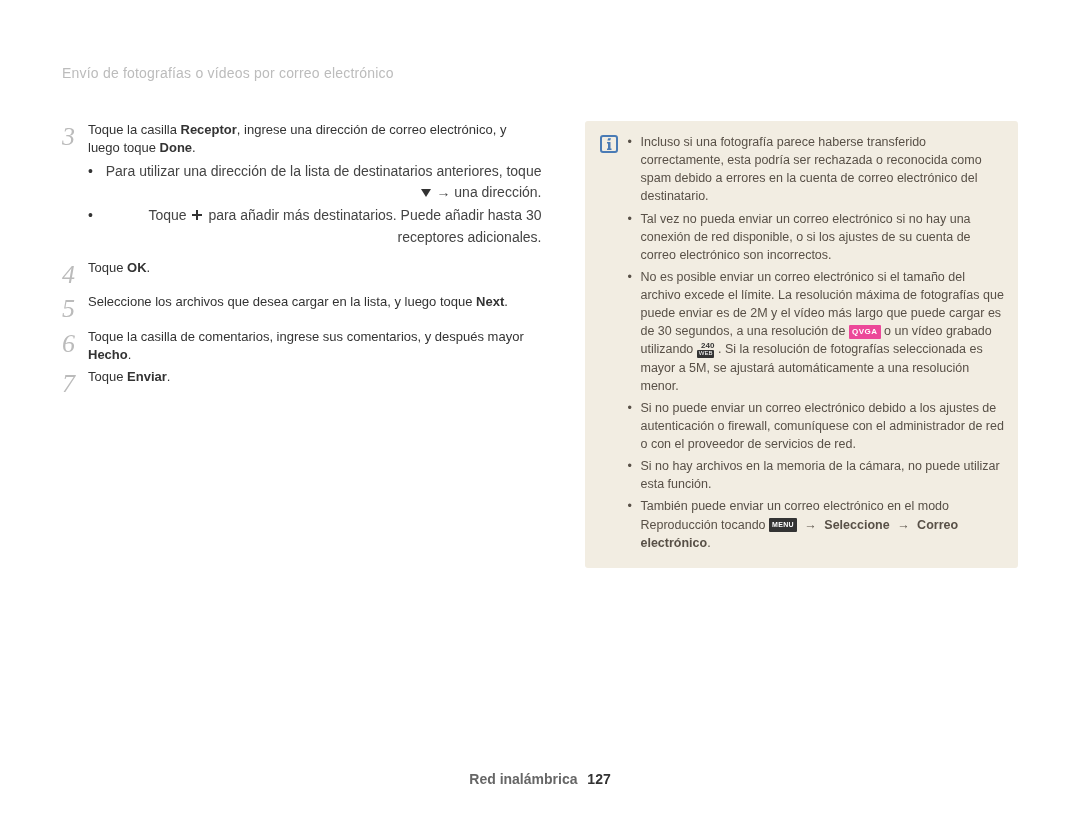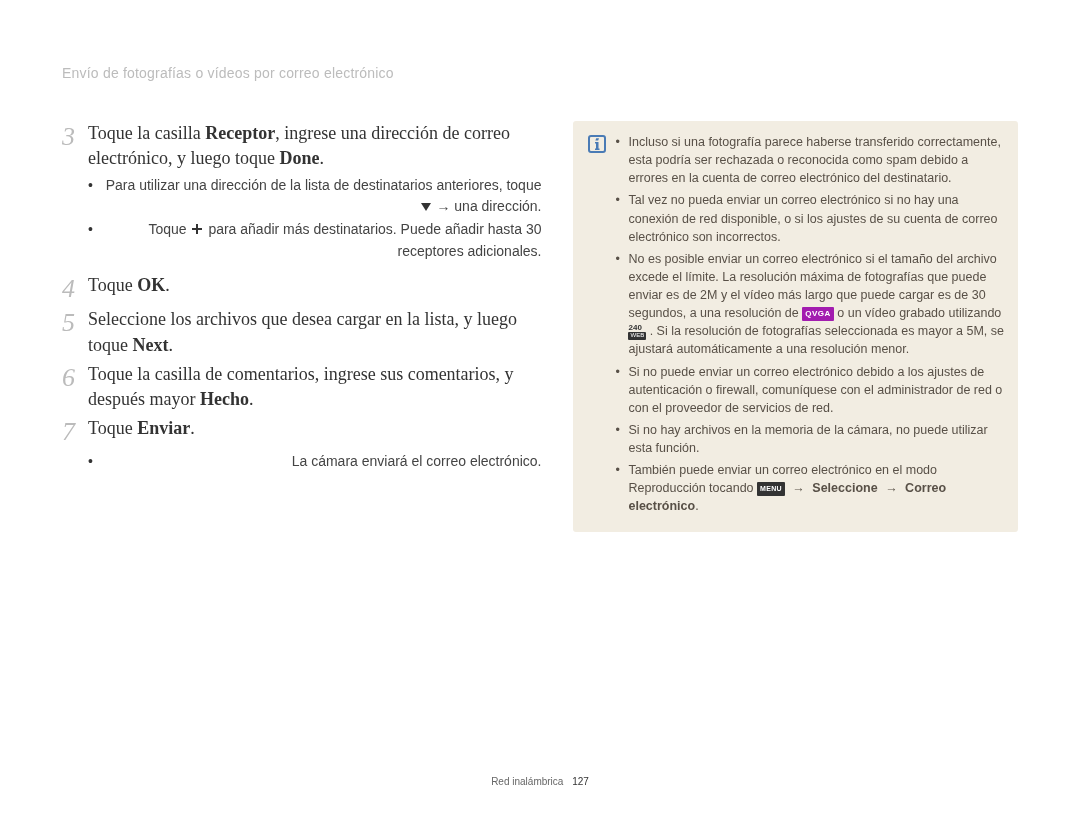--- a/index.html
+++ b/index.html
@@ -46,24 +46,23 @@
     font-style: italic;
     color: #bbb;
     width: 26px;
     flex-shrink: 0;
     line-height: 1.1;
     padding-top: 2px;
     text-align: left;
   }
   .step-body {
     flex: 1;
-    font-size: 18px;
+    font-size: 13px;
     line-height: 1.4;
     color: #333;
-    font-family: Liberation Serif, serif;
   }
   .step-body b { font-weight: 700; }
   .sub-list {
     list-style: none;
     padding: 0 0 0 26px;
     margin: 4px 0 12px 0;
     text-align: right;
   }
   .sub-list li {
     position: relative;
@@ -84,20 +83,21 @@
     display: inline-block;
     vertical-align: middle;
     margin: 0 1px;
   }
   .info-box {
     background: #f2ede2;
     border-radius: 3px;
     padding: 12px 14px 12px 12px;
     display: flex;
     align-items: flex-start;
+    margin-left: 12px;
   }
   .info-icon-wrap {
     width: 24px;
     flex-shrink: 0;
     display: flex;
     justify-content: center;
     padding-top: 2px;
   }
   .info-icon {
     width: 18px;
@@ -126,41 +126,41 @@
   }
   .info-list li::before {
     content: "•";
     position: absolute;
     left: 0;
     top: 0;
     color: #585047;
   }
   .qvga-badge {
     display: inline-block;
-    background: #a21caf;
+    background: #ec4899;
     color: #fff;
     font-size: 8px;
     font-weight: 700;
     padding: 1px 3px;
     border-radius: 1px;
     letter-spacing: 0.5px;
     vertical-align: middle;
   }
   .video-badge {
     display: inline-block;
     vertical-align: middle;
     line-height: 1;
   }
   .video-badge .top {
     font-size: 8px;
     font-weight: 700;
     color: #333;
     line-height: 1;
     display: block;
-    text-align: left;
+    text-align: right;
   }
   .video-badge .bot {
     display: block;
     background: #333;
     color: #fff;
     font-size: 6px;
     padding: 0 2px;
     line-height: 1.3;
     border-radius: 1px;
     text-align: center;
@@ -176,22 +176,23 @@
     vertical-align: middle;
     letter-spacing: 0.3px;
   }
   .arrow { margin: 0 4px; }
   .footer {
     position: absolute;
     bottom: 28px;
     left: 0;
     right: 0;
     text-align: center;
-    font-size: 10px;
+    font-size: 14px;
     color: #666;
+    font-weight: bold;
   }
   .footer .pnum { color: #333; margin-left: 6px; }
 </style>
 </head>
 <body>
 
 <div class="page">
   <div class="section-title">Envío de fotografías o vídeos por correo electrónico</div>
 
   <div class="columns">
@@ -246,23 +247,20 @@
           <span>Toque la casilla de comentarios, ingrese sus comentarios, y después mayor </span><b>Hecho</b><span>.</span>
         </div>
       </div>
 
       <div class="step">
         <div class="step-num">7</div>
         <div class="step-body">
           <span>Toque </span><b>Enviar</b><span>.</span>
         </div>
       </div>
-      <ul class="sub-list">
-        <li>La cámara enviará el correo electrónico.</li>
-      </ul>
 
     </div>
 
     <div class="col-right">
       <div class="info-box">
         <div class="info-icon-wrap">
           <div class="info-icon">
             <svg width="10" height="12" viewBox="0 0 10 12">
                 <path d="M3 12 L3 10.5 L4 10.5 L4 5.5 L3 5.5 L3 4 L6.5 4 L6.5 10.5 L7.5 10.5 L7.5 12 Z M4.2 0.3 L7 0.3 L6.2 2.5 L3.4 2.5 Z" fill="#4a7bb5"></path>
               </svg>

